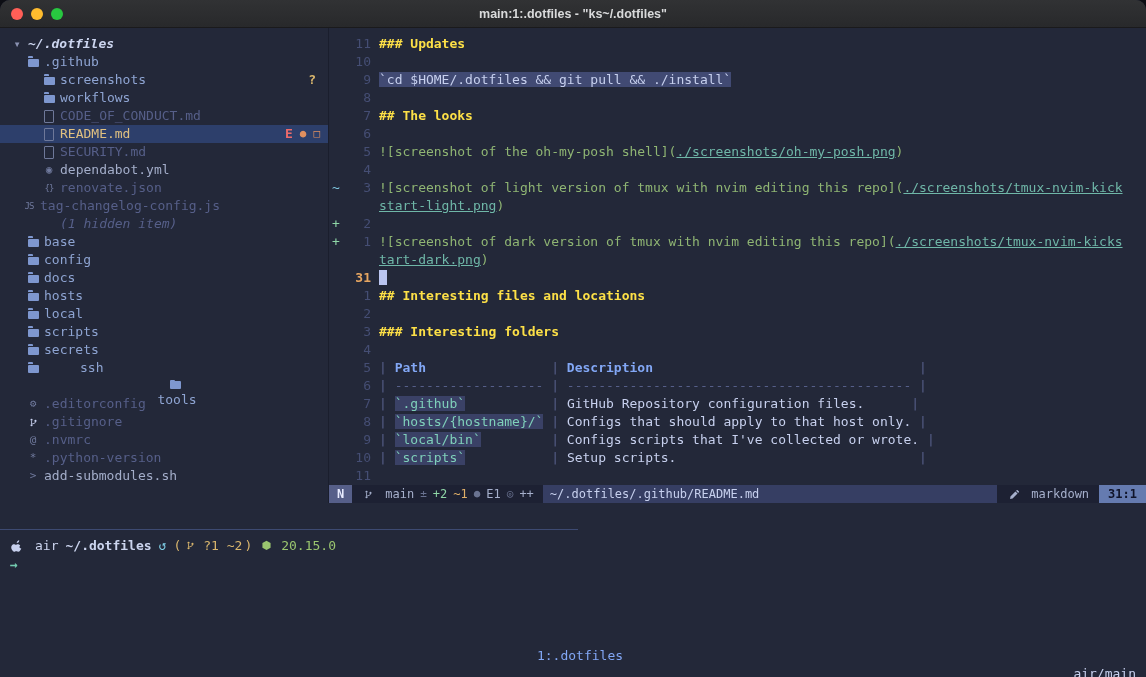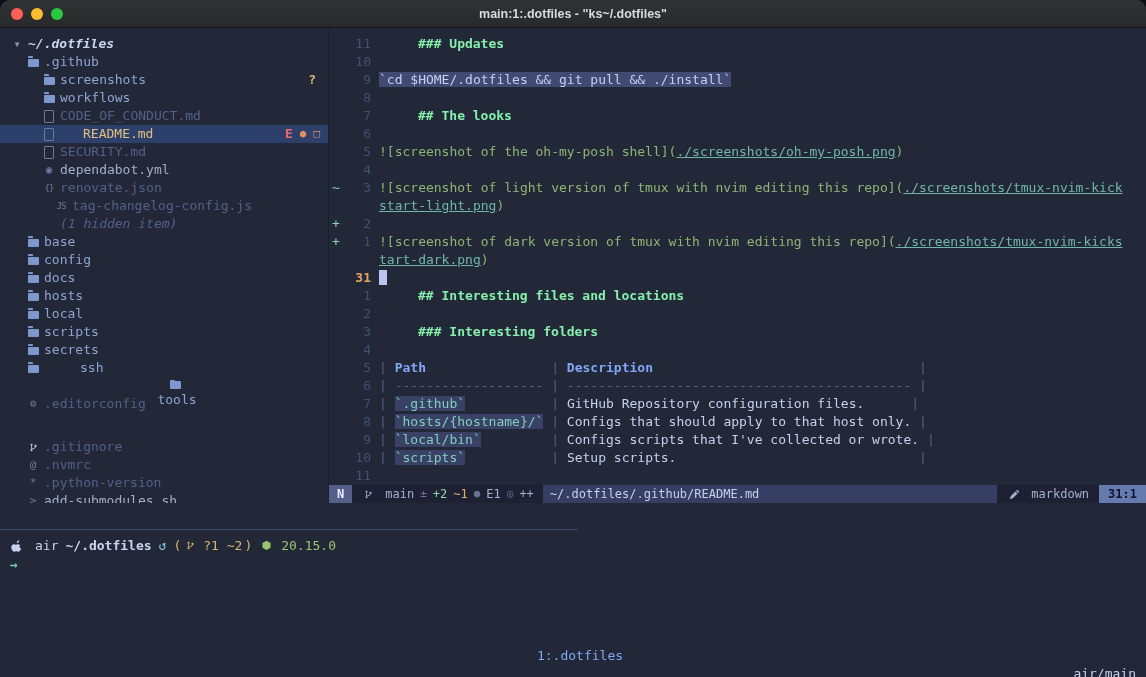--- a/index.html
+++ b/index.html
@@ -22,21 +22,21 @@
   .neotree{width:329px;display:flex;flex-direction:column;border-right:1px solid #1a1e2d;}
   .trows{flex:1;padding-top:7px;overflow:hidden;}
   .trow{height:18px;display:flex;align-items:center;white-space:pre;}
   .trow.sel{background:#2d3f6b;}
   .lab{font-size:13px;}
   .s-root .lab{font-style:italic;color:#ccd5ef;font-weight:bold;}
   .s-folder .lab{color:#8ea4d2;}
   .s-file .lab{color:#a3adc9;}
   .s-dim .lab{color:#565f89;}
   .s-note .lab{color:#565f89;font-style:italic;}
-  .trow.sel .lab{color:#e0c080;margin-left:23px;}
+  .trow.sel .lab{color:#e0c080;}
   .badge{margin-left:auto;color:#d9b66d;padding-right:12px;font-weight:bold;}
   .markers{margin-left:auto;display:flex;gap:7px;padding-right:8px;align-items:center;}
   .mk-err{color:#ef6b6b;font-weight:bold;}
   .mk-mod{color:#e08f5f;font-size:11px;}
   .neotree-status{height:18px;line-height:18px;background:#1d2133;color:#82a7f5;padding-left:6px;font-size:12.5px;}
 
   
   .icon{display:inline-flex;align-items:center;justify-content:center;width:14px;flex:0 0 14px;margin-right:4px;position:relative;height:18px;color:#8a92b2;}
   .icon.sp{}
   .icon.ti{font-size:11px;color:#707a9e;}
@@ -51,21 +51,21 @@
   .editor{flex:1;display:flex;flex-direction:column;min-width:0;}
   .erows{flex:1;padding-top:7px;overflow:hidden;}
   .eline{display:flex;height:18px;}
   .sign{width:14px;flex:0 0 14px;text-align:center;}
   .sign.add{color:#8fd7a7;}
   .sign.chg{color:#7fc7e0;}
   .lnum{width:28px;flex:0 0 28px;text-align:right;color:#454e74;}
   .lnum.curnum{color:#e5a561;font-weight:bold;}
   .ltext{padding-left:8px;white-space:pre;overflow:hidden;flex:1;}
   .cursor{display:inline-block;width:8px;height:15px;background:#bac5f0;vertical-align:text-bottom;}
-  .t-h{color:#86efac;font-weight:bold;margin-left:39px;}
+  .t-h{color:#fde047;font-weight:bold;}
   .t-code{background:#414a73;color:#c7d0ee;}
   .t-codet{background:#3a4166;color:#7fd0ba;}
   .t-img{color:#8fb573;}
   .t-url{color:#6fb7a8;text-decoration:underline;}
   .t-pipe{color:#565f89;}
   .t-th{color:#82a7f5;font-weight:bold;}
   .t-dash{color:#565f89;}
   .t-cell{color:#c7d0ee;}
   .t-plain{color:#c7d0ee;}
 
@@ -118,33 +118,33 @@
         <div class="trows" id="tree-items">
             <div class="trow s-root" style="padding-left: 10px;"><span class="icon ti chev">▾</span><span class="lab">~/.dotfiles</span></div>
             <div class="trow s-folder" style="padding-left: 26px;"><span class="icon folder"></span><span class="lab">.github</span></div>
             <div class="trow s-folder" style="padding-left: 42px;"><span class="icon folder"></span><span class="lab">screenshots</span><span class="badge">?</span></div>
             <div class="trow s-folder" style="padding-left: 42px;"><span class="icon folder"></span><span class="lab">workflows</span></div>
             <div class="trow s-dim" style="padding-left: 42px;"><span class="icon file"></span><span class="lab">CODE_OF_CONDUCT.md</span></div>
             <div class="trow s-file sel" style="padding-left: 42px;"><span class="icon file"></span><span class="lab">README.md</span><span class="markers"><span class="mk-err">E</span><span class="mk-mod">●</span><span class="mk-mod">□</span></span></div>
             <div class="trow s-dim" style="padding-left: 42px;"><span class="icon file"></span><span class="lab">SECURITY.md</span></div>
             <div class="trow s-file" style="padding-left: 42px;"><span class="icon ti">◉</span><span class="lab">dependabot.yml</span></div>
             <div class="trow s-dim" style="padding-left: 42px;"><span class="icon ti sm">{}</span><span class="lab">renovate.json</span></div>
-            <div class="trow s-dim" style="padding-left: 54px; text-align: center;"><span class="icon ti sm">JS</span><span class="lab">tag-changelog-config.js</span></div>
+            <div class="trow s-dim" style="padding-left: 22px; text-align: center;"><span class="icon ti sm">JS</span><span class="lab">tag-changelog-config.js</span></div>
             <div class="trow s-note" style="padding-left: 42px;"><span class="icon sp"></span><span class="lab">(1 hidden item)</span></div>
             <div class="trow s-folder" style="padding-left: 26px;"><span class="icon folder"></span><span class="lab">base</span></div>
             <div class="trow s-folder" style="padding-left: 26px;"><span class="icon folder"></span><span class="lab">config</span></div>
             <div class="trow s-folder" style="padding-left: 26px;"><span class="icon folder"></span><span class="lab">docs</span></div>
             <div class="trow s-folder" style="padding-left: 26px;"><span class="icon folder"></span><span class="lab">hosts</span></div>
             <div class="trow s-folder" style="padding-left: 26px;"><span class="icon folder"></span><span class="lab">local</span></div>
             <div class="trow s-folder" style="padding-left: 26px;"><span class="icon folder"></span><span class="lab">scripts</span></div>
             <div class="trow s-folder" style="padding-left: 26px;"><span class="icon folder"></span><span class="lab">secrets</span></div>
             <div class="trow s-folder" style="padding-left: 26px; gap: 36px;"><span class="icon folder"></span><span class="lab">ssh</span></div>
             <div class="trow s-folder" style="padding-left: 26px; flex-direction: column;"><span class="icon folder"></span><span class="lab">tools</span></div>
             <div class="trow s-dim" style="padding-left: 26px;"><span class="icon ti">⚙</span><span class="lab">.editorconfig</span></div>
-            <div class="trow s-dim" style="padding-left: 26px; margin-top: 25px;"><span class="icon svgi"><svg width="9" height="11" viewBox="0 0 16 16">
+            <div class="trow s-dim" style="padding-left: 26px;"><span class="icon svgi"><svg width="9" height="11" viewBox="0 0 16 16">
                   <circle cx="4.5" cy="3.2" r="1.9" fill="currentColor"></circle>
                   <circle cx="4.5" cy="12.8" r="1.9" fill="currentColor"></circle>
                   <circle cx="11.5" cy="5.2" r="1.9" fill="currentColor"></circle>
                   <path d="M4.5 5v6M11.5 7c0 3-4 2.5-7 4" stroke="currentColor" stroke-width="1.5" fill="none"></path>
                 </svg></span><span class="lab">.gitignore</span></div>
             <div class="trow s-dim" style="padding-left: 26px;"><span class="icon ti">@</span><span class="lab">.nvmrc</span></div>
             <div class="trow s-dim" style="padding-left: 26px;"><span class="icon ti">*</span><span class="lab">.python-version</span></div>
             <div class="trow s-file" style="padding-left: 26px;"><span class="icon ti">&gt;</span><span class="lab">add-submodules.sh</span></div>
           </div>
       </div>

